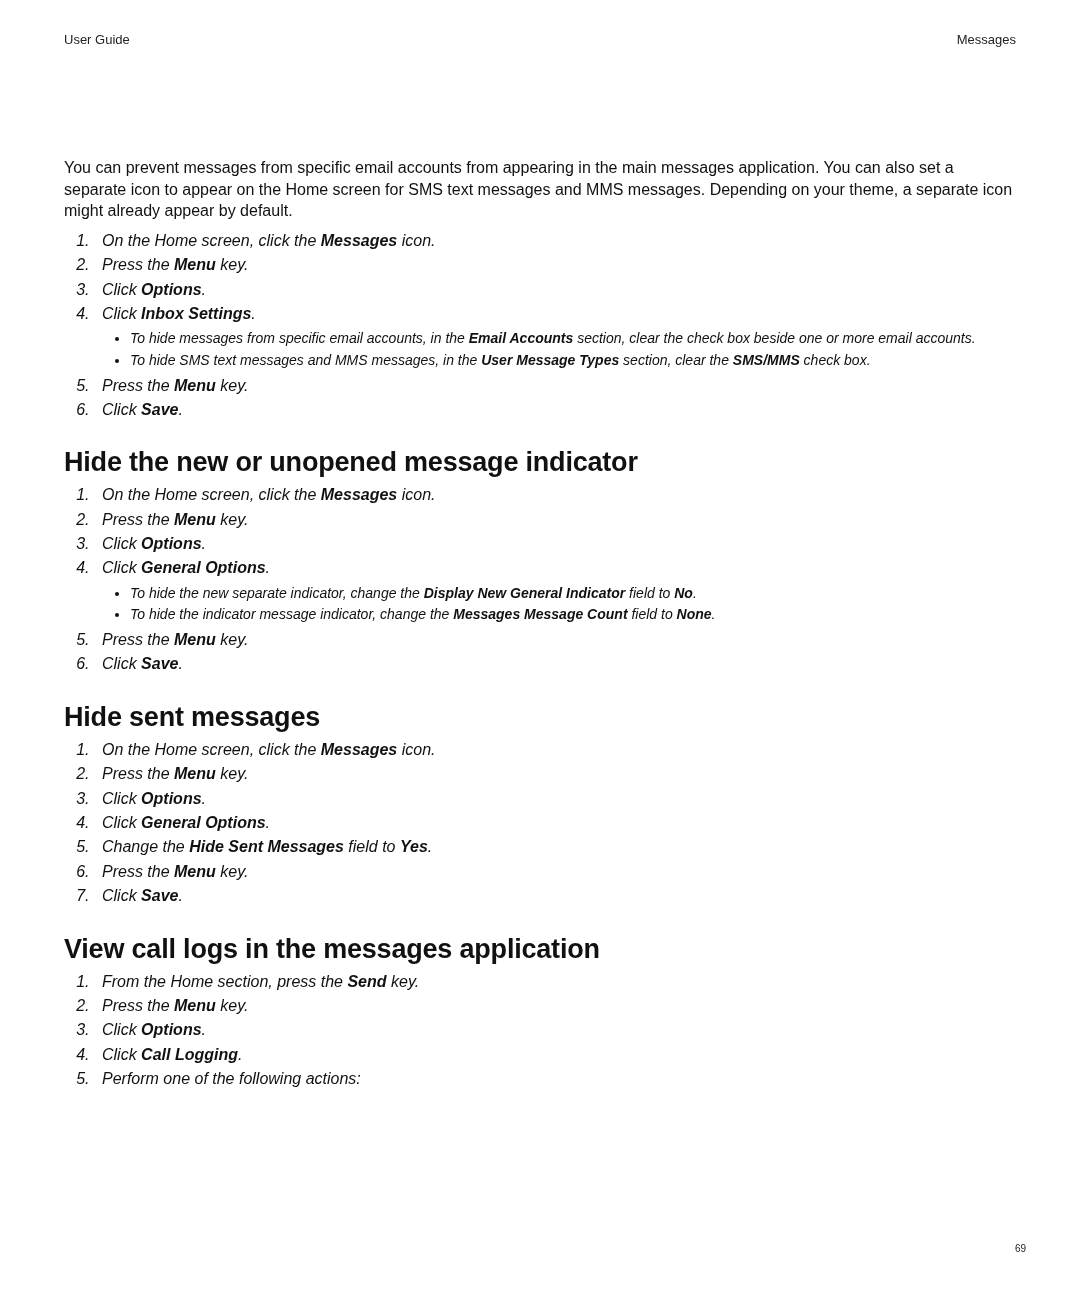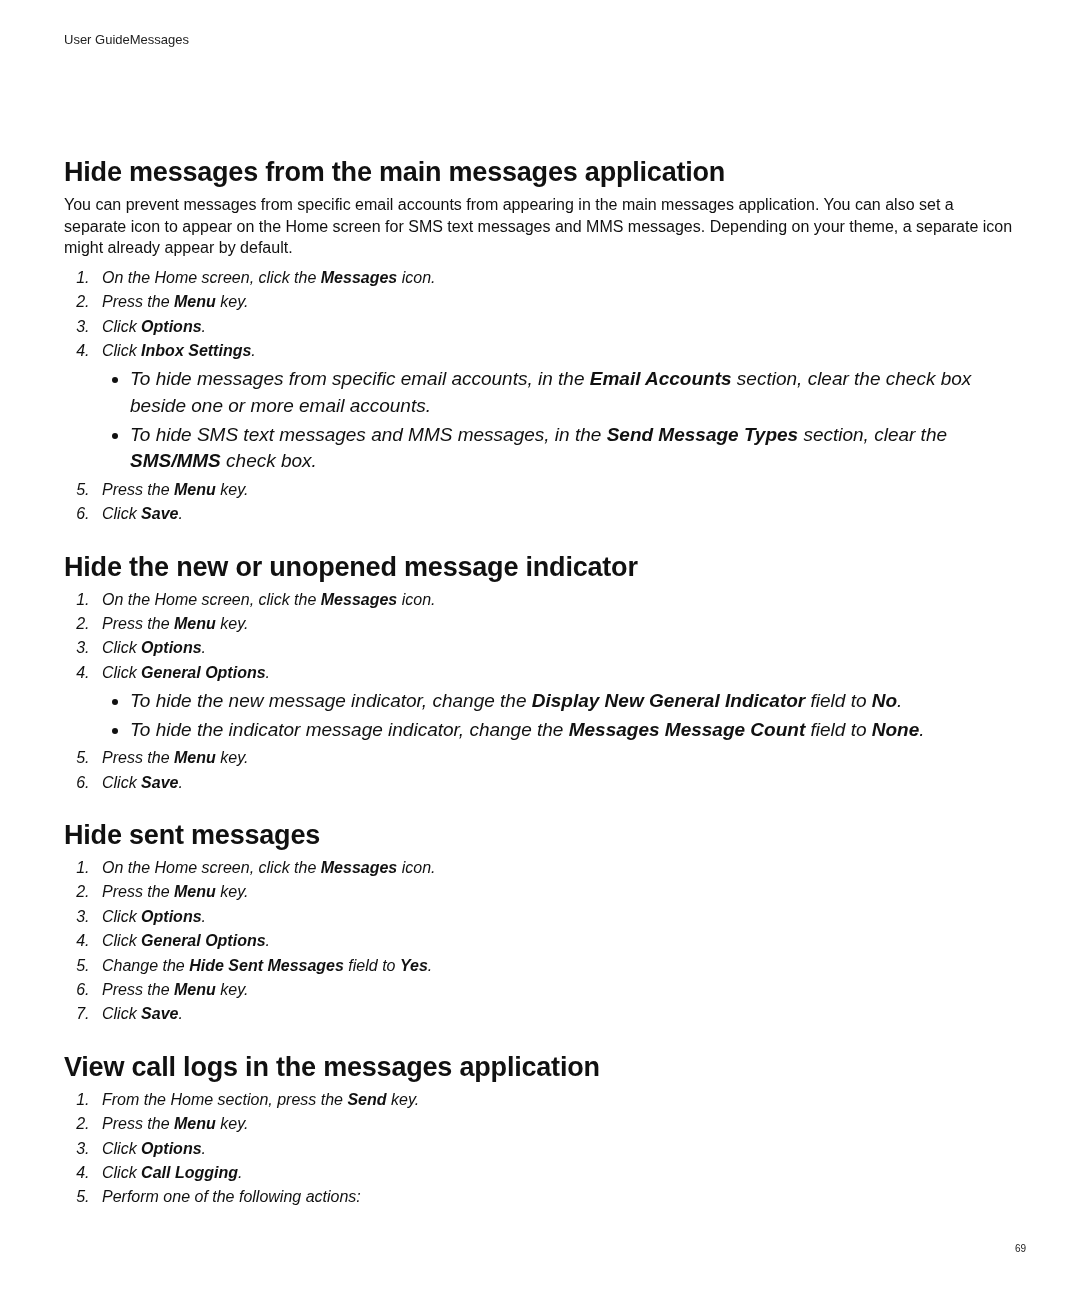--- a/index.html
+++ b/index.html
@@ -12,20 +12,21 @@
   }
   .page {
     width: 1080px;
     height: 1296px;
     box-sizing: border-box;
     padding: 32px 64px 32px 64px;
     position: relative;
   }
   .hdr {
     display: flex;
+    justify-content: space-between;
     font-size: 13px;
     color: #222;
     margin-bottom: 110px;
   }
   h2.section-title {
     font-size: 27px;
     font-weight: 700;
     margin: 26px 0 6px 0;
     letter-spacing: -0.2px;
   }
@@ -46,21 +47,21 @@
     line-height: 1.4;
     font-style: italic;
   }
   ul.sub {
     list-style: disc;
     margin: 4px 0 4px 0;
     padding-left: 28px;
   }
   ul.sub > li {
     margin: 2px 0;
-    font-size: 19px;
+    font-size: 14px;
     line-height: 1.4;
   }
   .b { font-weight: 700; }
   .page-number {
     position: absolute;
     right: 54px;
     bottom: 42px;
     font-size: 10px;
     color: #222;
   }
@@ -70,44 +71,43 @@
 </head>
 <body>
 
 <div class="page">
 
   <div class="hdr">
     <span>User Guide</span>
     <span>Messages</span>
   </div>
 
-  <h2 class="section-title">Hide messages from the main messages application</h2>
   <p class="intro">You can prevent messages from specific email accounts from appearing in the main messages application. You can also set a separate icon to appear on the Home screen for SMS text messages and MMS messages. Depending on your theme, a separate icon might already appear by default.</p>
   <ol class="steps">
     <li><span>On the Home screen, click the </span><span class="b">Messages</span><span> icon.</span></li>
     <li><span>Press the </span><span class="b">Menu</span><span> key.</span></li>
     <li><span>Click </span><span class="b">Options</span><span>.</span></li>
     <li><span>Click </span><span class="b">Inbox Settings</span><span>.</span>
       <ul class="sub">
         <li><span>To hide messages from specific email accounts, in the </span><span class="b">Email Accounts</span><span> section, clear the check box beside one or more email accounts.</span></li>
-        <li><span>To hide SMS text messages and MMS messages, in the </span><span class="b">Send Message Types</span><span> section, clear the </span><span class="b">SMS/MMS</span><span> check box.</span></li>
+        <li><span>To hide SMS text messages and MMS messages, in the </span><span class="b">User Message Types</span><span> section, clear the </span><span class="b">SMS/MMS</span><span> check box.</span></li>
       </ul>
     </li>
     <li><span>Press the </span><span class="b">Menu</span><span> key.</span></li>
     <li><span>Click </span><span class="b">Save</span><span>.</span></li>
   </ol>
 
   <h2 class="section-title">Hide the new or unopened message indicator</h2>
   <ol class="steps">
     <li><span>On the Home screen, click the </span><span class="b">Messages</span><span> icon.</span></li>
     <li><span>Press the </span><span class="b">Menu</span><span> key.</span></li>
     <li><span>Click </span><span class="b">Options</span><span>.</span></li>
     <li><span>Click </span><span class="b">General Options</span><span>.</span>
       <ul class="sub">
-        <li><span>To hide the new message indicator, change the </span><span class="b">Display New General Indicator</span><span> field to </span><span class="b">No</span><span>.</span></li>
+        <li><span>To hide the new separate indicator, change the </span><span class="b">Display New General Indicator</span><span> field to </span><span class="b">No</span><span>.</span></li>
         <li><span>To hide the indicator message indicator, change the </span><span class="b">Messages Message Count</span><span> field to </span><span class="b">None</span><span>.</span></li>
       </ul>
     </li>
     <li><span>Press the </span><span class="b">Menu</span><span> key.</span></li>
     <li><span>Click </span><span class="b">Save</span><span>.</span></li>
   </ol>
 
   <h2 class="section-title">Hide sent messages</h2>
   <ol class="steps">
     <li><span>On the Home screen, click the </span><span class="b">Messages</span><span> icon.</span></li>

